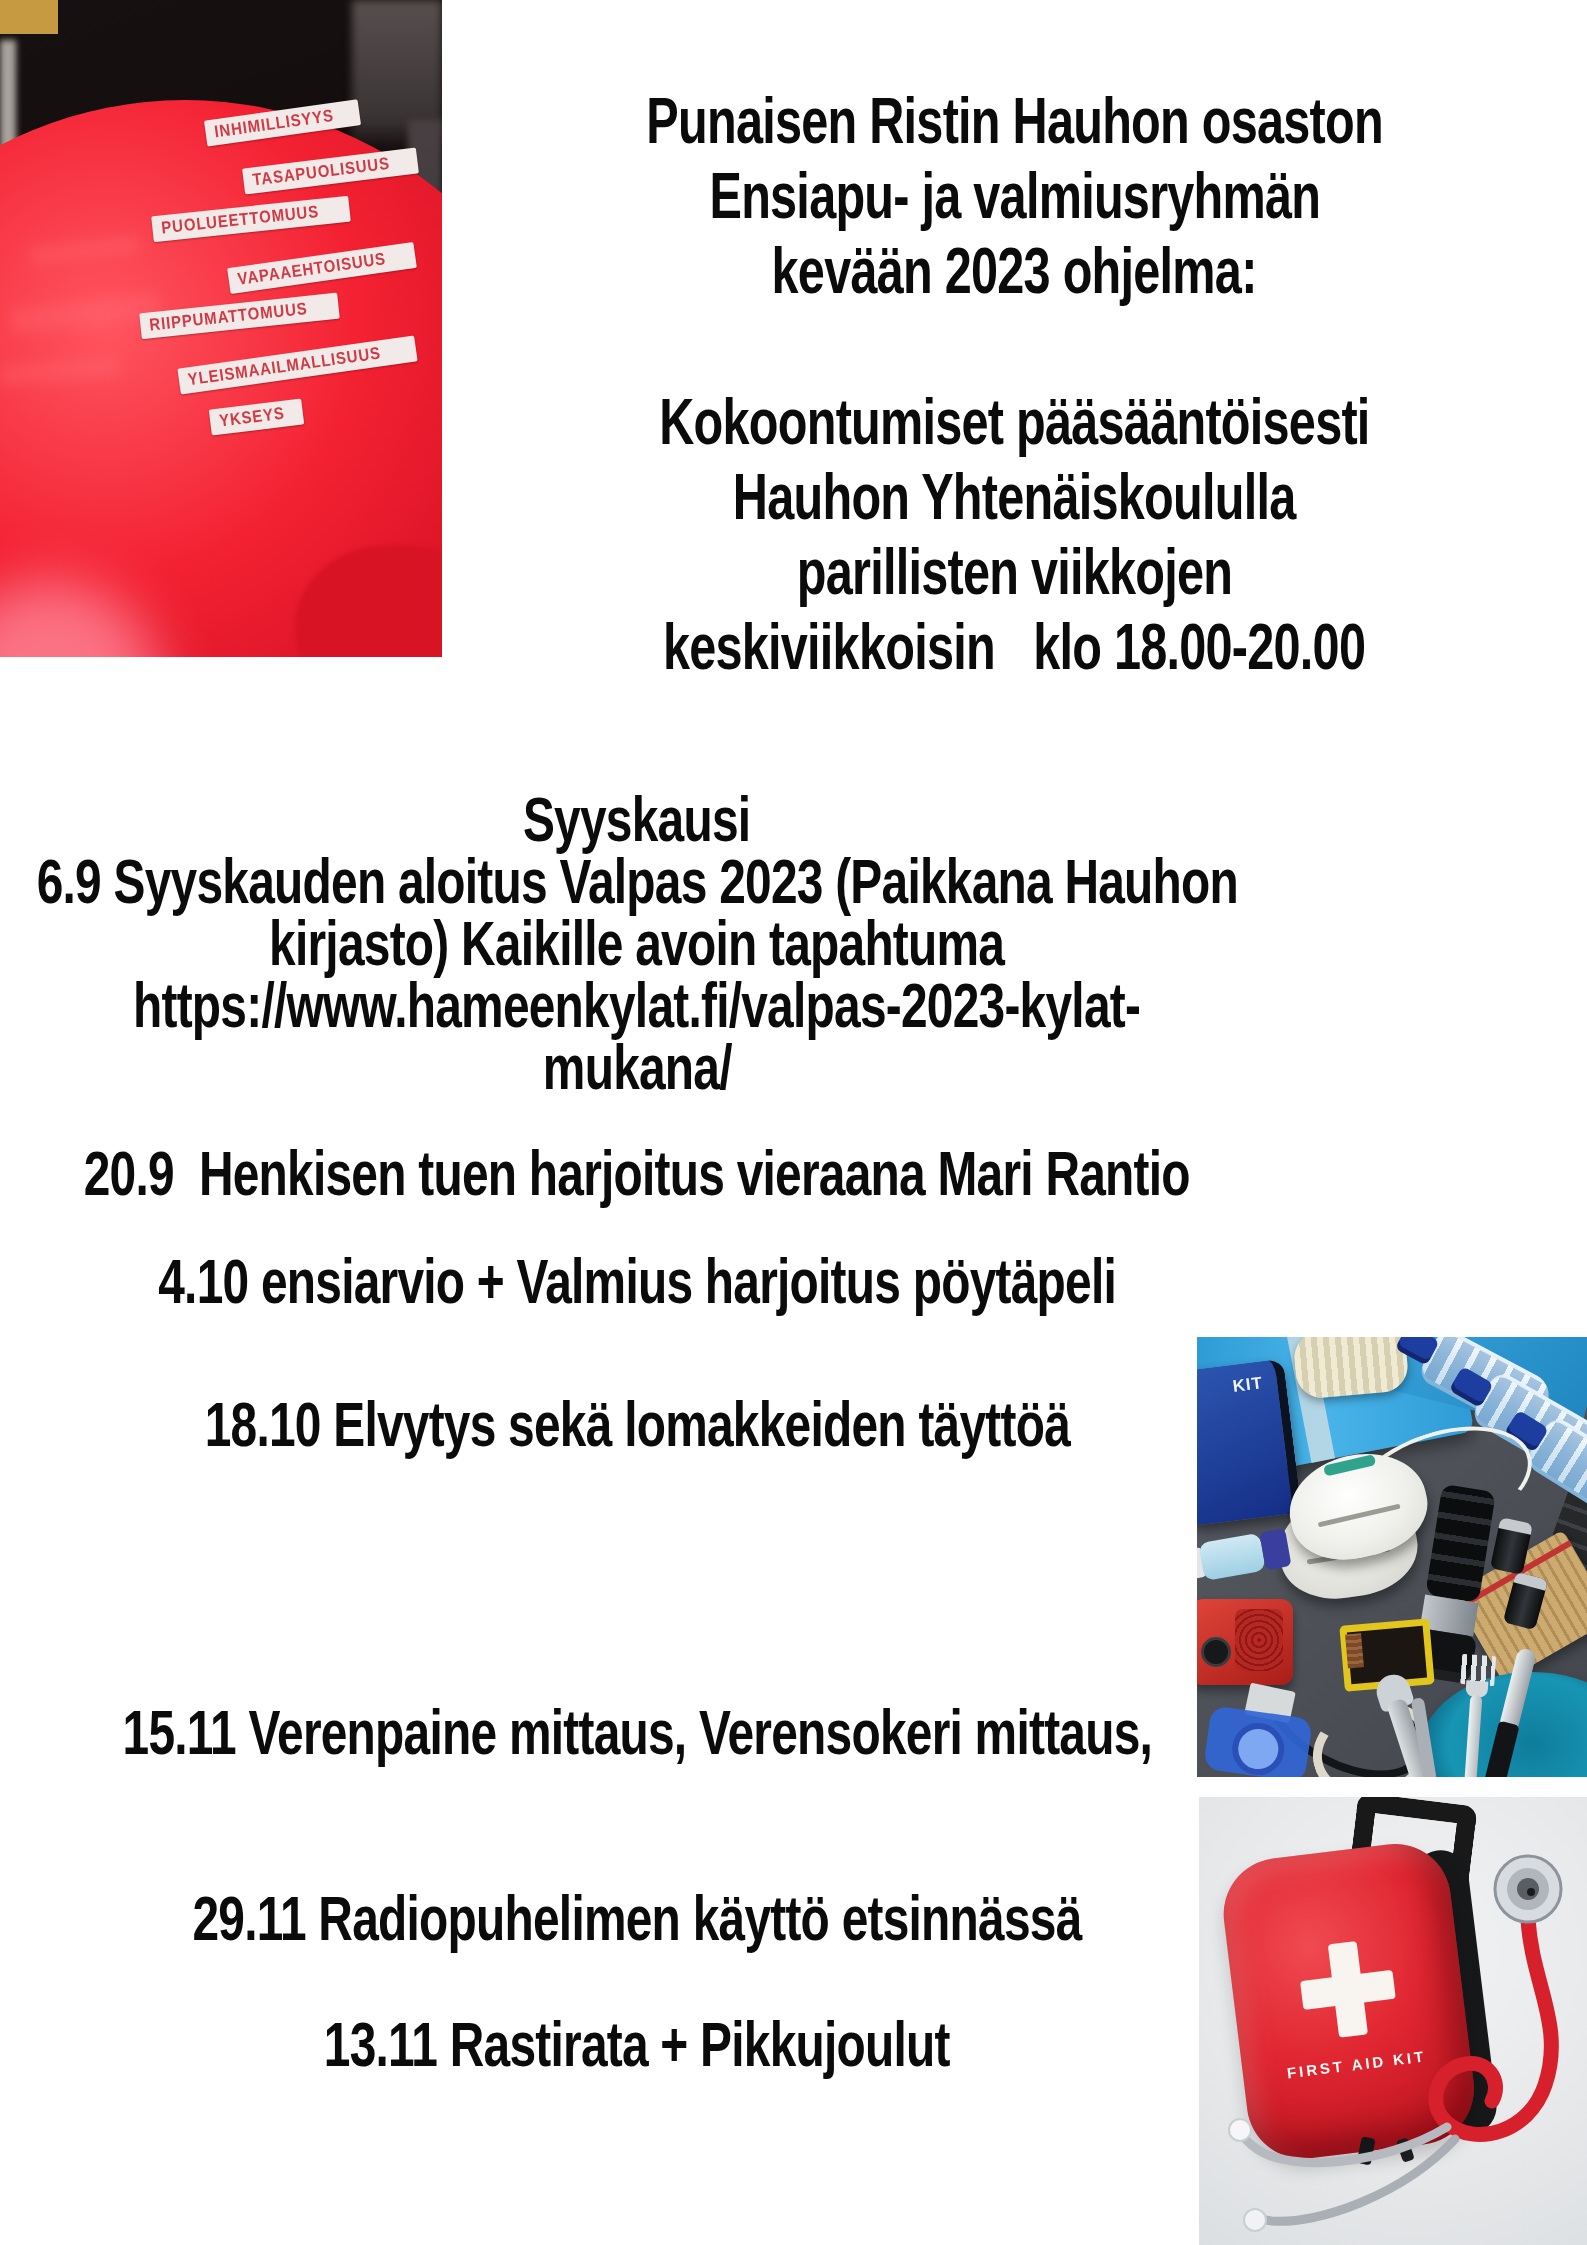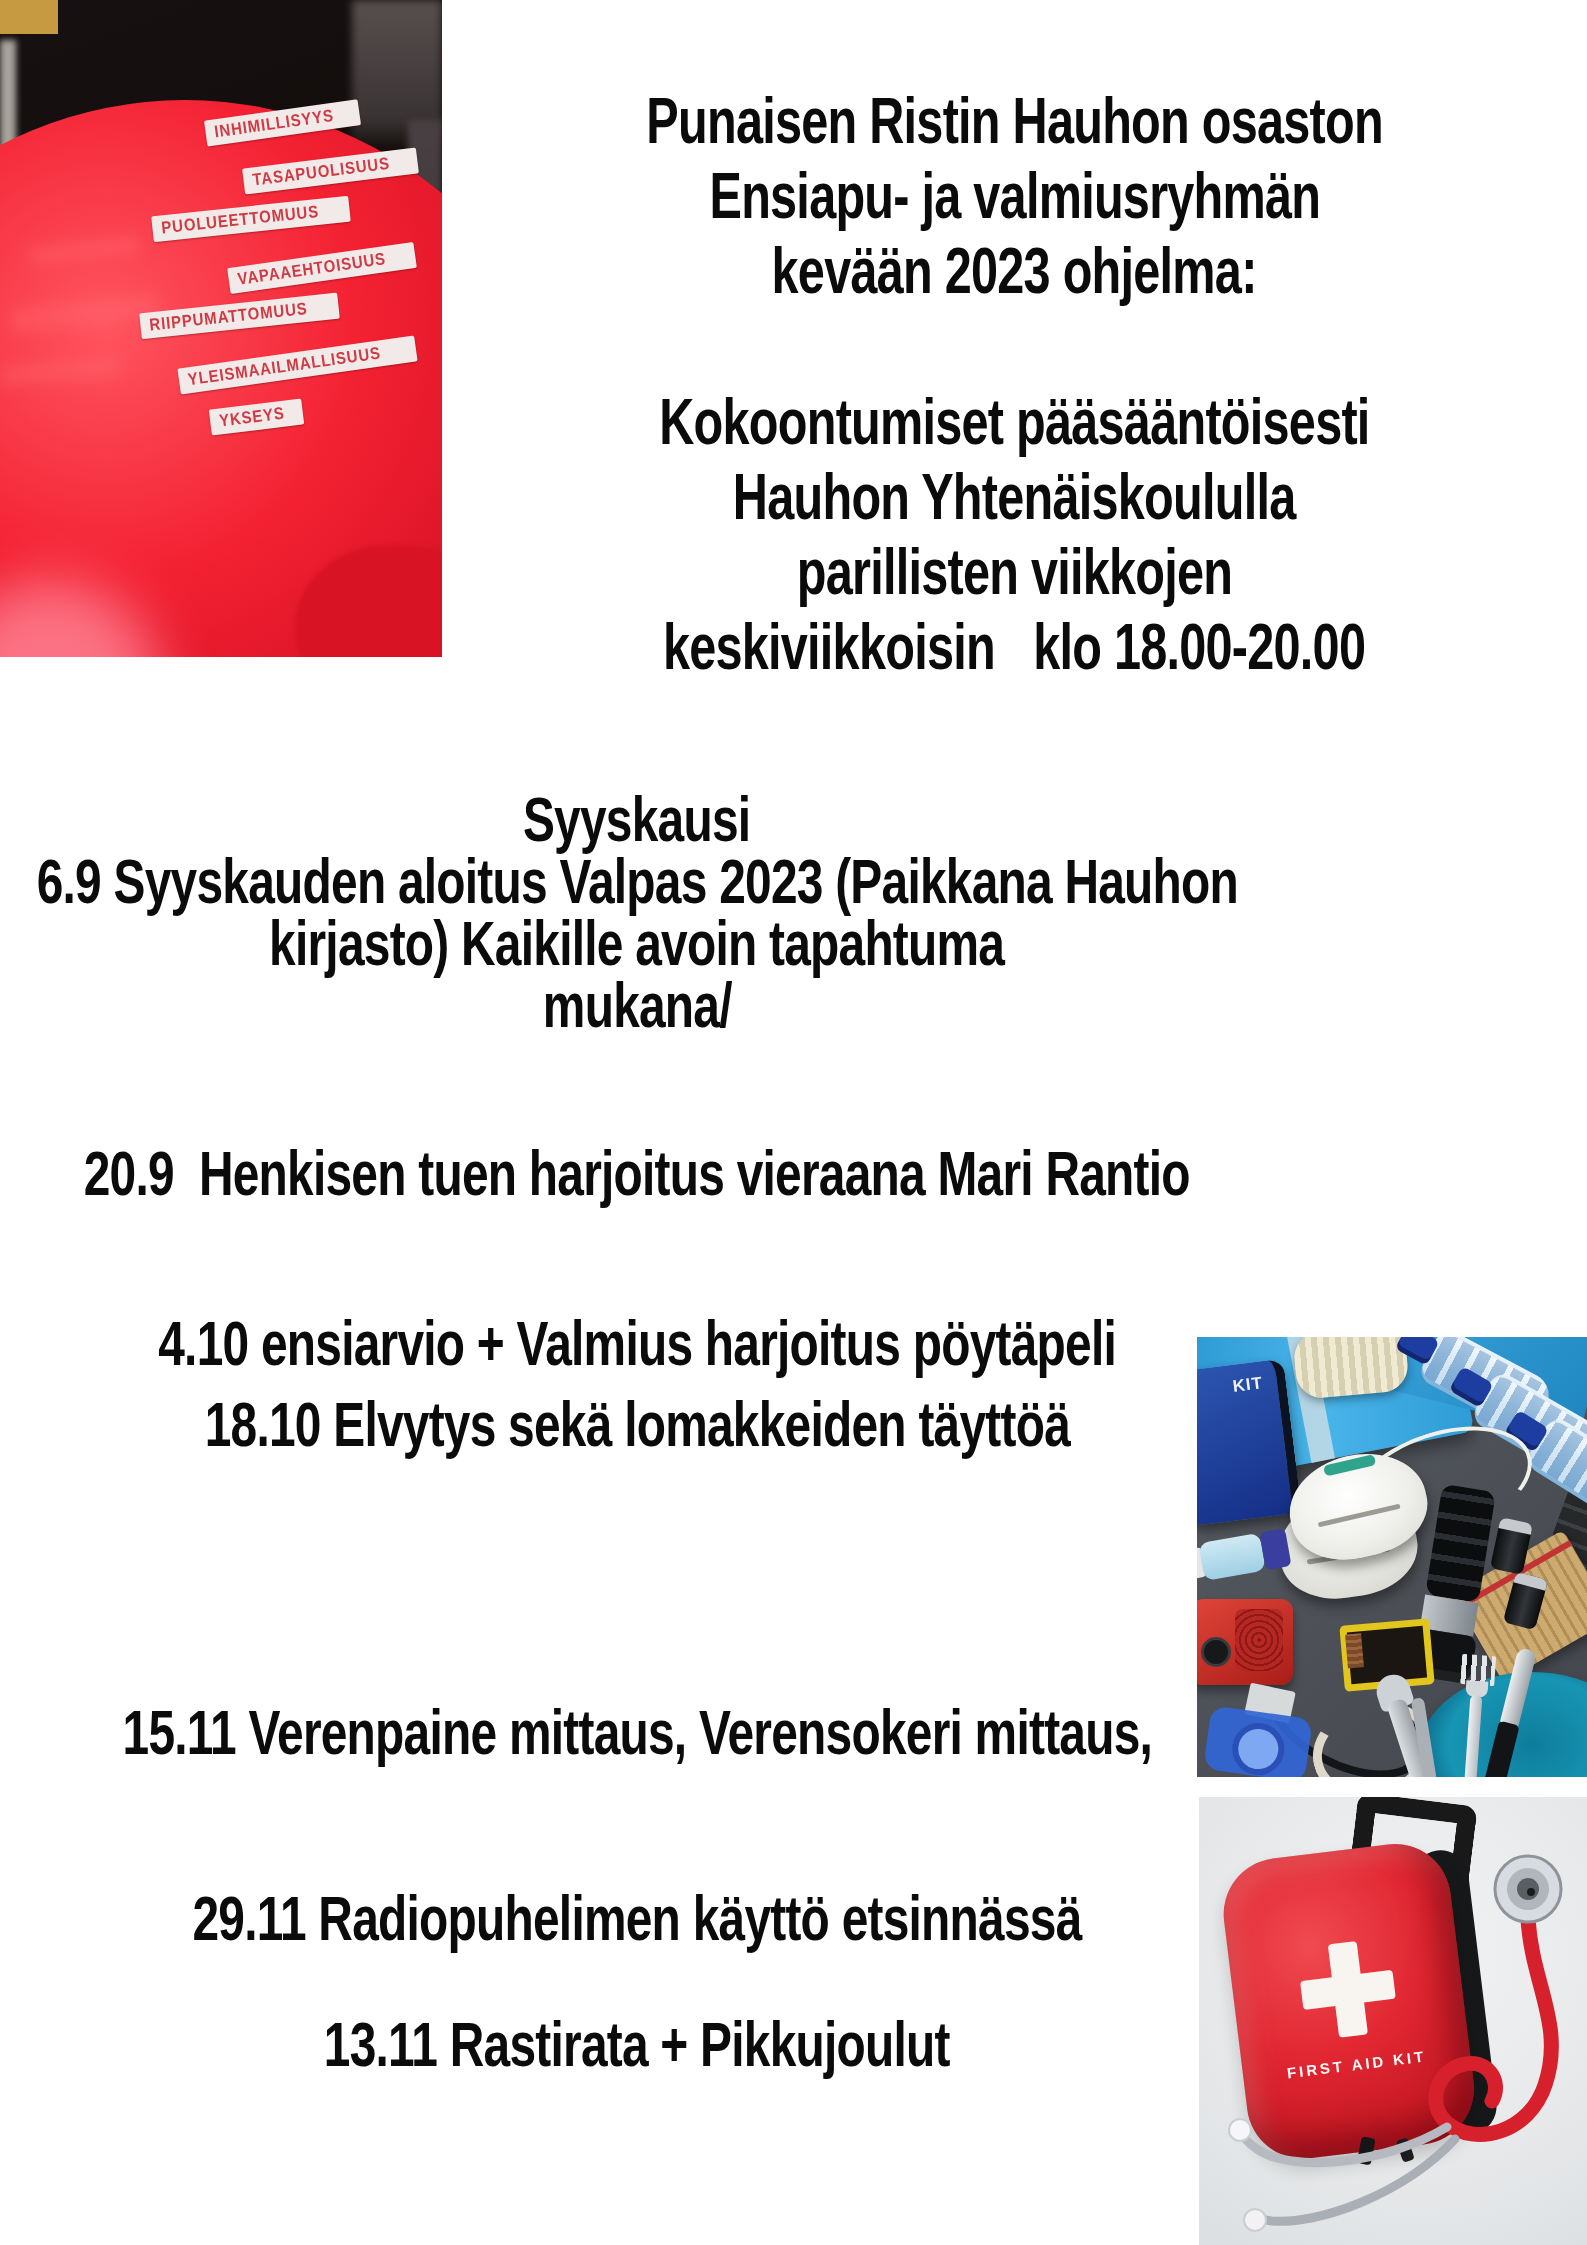--- a/index.html
+++ b/index.html
@@ -181,31 +181,34 @@
     <div class="tline">
         <span class="cond">Syyskausi</span>
       </div>
     <div class="tline">
         <span class="cond">6.9 Syyskauden aloitus Valpas 2023 (Paikkana Hauhon</span>
       </div>
     <div class="tline">
         <span class="cond">kirjasto) Kaikille avoin tapahtuma</span>
       </div>
     <div class="tline">
+        <span class="cond">https://www.hameenkylat.fi/valpas-2023-kylat-</span>
+      </div>
+    <div class="tline">
         <span class="cond">mukana/</span>
       </div>
   </div>
 
   <div class="tblock tcol-body" style="top:1142px;">
     <div class="tline">
         <span class="cond">20.9  Henkisen tuen harjoitus vieraana Mari Rantio</span>
       </div>
   </div>
 
-  <div class="tblock tcol-body" style="top:1312px;">
+  <div class="tblock tcol-body" style="top:1250px;">
     <div class="tline">
         <span class="cond">4.10 ensiarvio + Valmius harjoitus pöytäpeli</span>
       </div>
   </div>
 
   <div class="tblock tcol-body" style="top:1393px;">
     <div class="tline">
         <span class="cond">18.10 Elvytys sekä lomakkeiden täyttöä</span>
       </div>
   </div>

